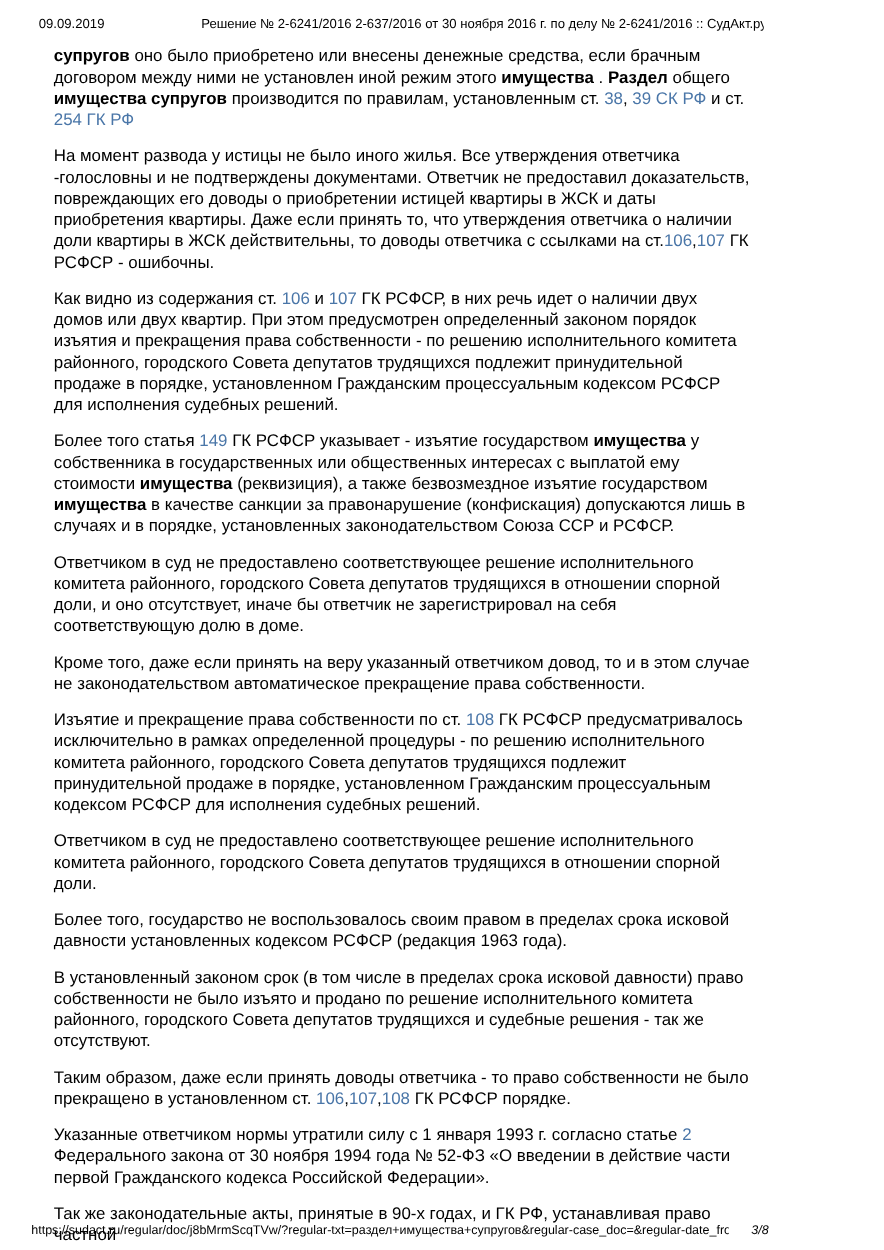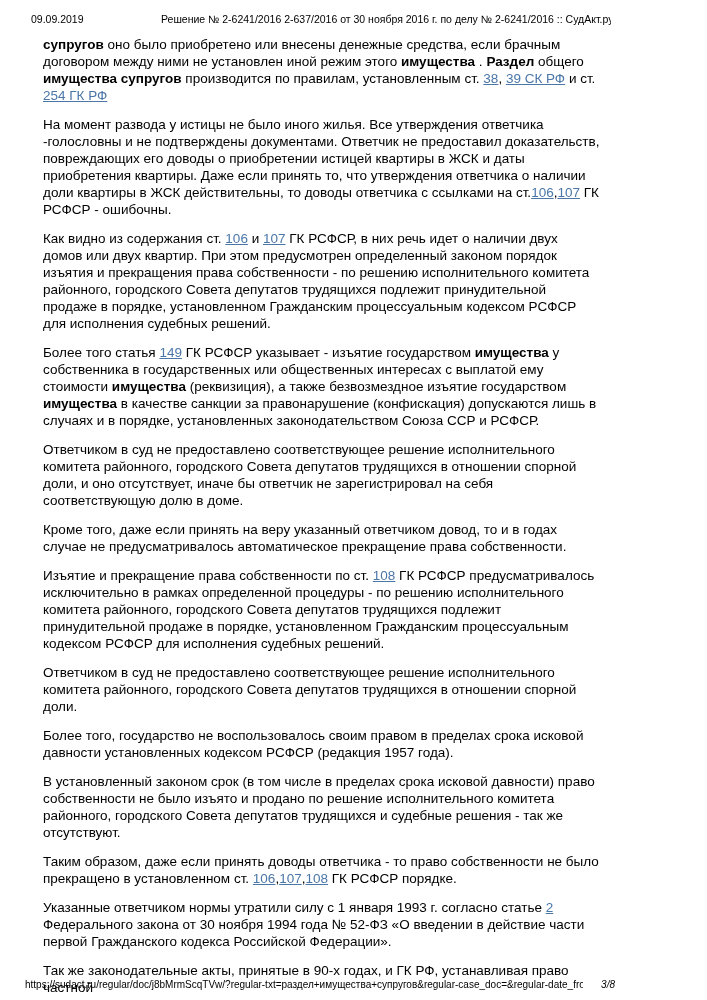--- a/index.html
+++ b/index.html
@@ -45,21 +45,20 @@
     color: #000000;
   }
   .doc-body p {
     margin: 0 0 12px 0;
   }
   .doc-body b {
     font-weight: bold;
   }
   .doc-body .link {
     color: var(--link-color, #4a76a8);
-    text-decoration: underline;
     cursor: pointer;
   }
   .print-footer {
     position: absolute;
     left: 0;
     right: 0;
     bottom: 10px;
     display: flex;
     justify-content: space-between;
     align-items: baseline;
@@ -86,24 +85,24 @@
     <span class="date">09.09.2019</span>
     <span class="title">Решение № 2-6241/2016 2-637/2016 от 30 ноября 2016 г. по делу № 2-6241/2016 :: СудАкт.ру</span>
   </div>
 
   <div class="doc-body">
       <p><b>супругов</b><span> оно было приобретено или внесены денежные средства, если брачным договором между ними не установлен иной режим этого </span><b>имущества</b><span> . </span><b>Раздел</b><span> общего </span><b>имущества супругов</b><span> производится по правилам, установленным ст. </span><a class="link">38</a><span>, </span><a class="link">39 СК РФ</a><span> и ст. </span><a class="link">254 ГК РФ</a></p>
       <p><span>На момент развода у истицы не было иного жилья. Все утверждения ответчика -голословны и не подтверждены документами. Ответчик не предоставил доказательств, повреждающих его доводы о приобретении истицей квартиры в ЖСК и даты приобретения квартиры. Даже если принять то, что утверждения ответчика о наличии доли квартиры в ЖСК действительны, то доводы ответчика с ссылками на ст.</span><a class="link">106</a><span>,</span><a class="link">107</a><span> ГК РСФСР - ошибочны.</span></p>
       <p><span>Как видно из содержания ст. </span><a class="link">106</a><span> и </span><a class="link">107</a><span> ГК РСФСР, в них речь идет о наличии двух домов или двух квартир. При этом предусмотрен определенный законом порядок изъятия и прекращения права собственности - по решению исполнительного комитета районного, городского Совета депутатов трудящихся подлежит принудительной продаже в порядке, установленном Гражданским процессуальным кодексом РСФСР для исполнения судебных решений.</span></p>
       <p><span>Более того статья </span><a class="link">149</a><span> ГК РСФСР указывает - изъятие государством </span><b>имущества</b><span> у собственника в государственных или общественных интересах с выплатой ему стоимости </span><b>имущества</b><span> (реквизиция), а также безвозмездное изъятие государством </span><b>имущества</b><span> в качестве санкции за правонарушение (конфискация) допускаются лишь в случаях и в порядке, установленных законодательством Союза ССР и РСФСР.</span></p>
       <p><span>Ответчиком в суд не предоставлено соответствующее решение исполнительного комитета районного, городского Совета депутатов трудящихся в отношении спорной доли, и оно отсутствует, иначе бы ответчик не зарегистрировал на себя соответствующую долю в доме.</span></p>
-      <p><span>Кроме того, даже если принять на веру указанный ответчиком довод, то и в годах случае не предусматривалось автоматическое прекращение права собственности.</span></p>
+      <p><span>Кроме того, даже если принять на веру указанный ответчиком довод, то и в этом случае не законодательством автоматическое прекращение права собственности.</span></p>
       <p><span>Изъятие и прекращение права собственности по ст. </span><a class="link">108</a><span> ГК РСФСР предусматривалось исключительно в рамках определенной процедуры - по решению исполнительного комитета районного, городского Совета депутатов трудящихся подлежит принудительной продаже в порядке, установленном Гражданским процессуальным кодексом РСФСР для исполнения судебных решений.</span></p>
       <p><span>Ответчиком в суд не предоставлено соответствующее решение исполнительного комитета районного, городского Совета депутатов трудящихся в отношении спорной доли.</span></p>
-      <p><span>Более того, государство не воспользовалось своим правом в пределах срока исковой давности установленных кодексом РСФСР (редакция 1957 года).</span></p>
+      <p><span>Более того, государство не воспользовалось своим правом в пределах срока исковой давности установленных кодексом РСФСР (редакция 1963 года).</span></p>
       <p><span>В установленный законом срок (в том числе в пределах срока исковой давности) право собственности не было изъято и продано по решение исполнительного комитета районного, городского Совета депутатов трудящихся и судебные решения - так же отсутствуют.</span></p>
       <p><span>Таким образом, даже если принять доводы ответчика - то право собственности не было прекращено в установленном ст. </span><a class="link">106</a><span>,</span><a class="link">107</a><span>,</span><a class="link">108</a><span> ГК РСФСР порядке.</span></p>
       <p><span>Указанные ответчиком нормы утратили силу с 1 января 1993 г. согласно статье </span><a class="link">2</a><span> Федерального закона от 30 ноября 1994 года № 52-ФЗ «О введении в действие части первой Гражданского кодекса Российской Федерации».</span></p>
       <p><span>Так же законодательные акты, принятые в 90-х годах, и ГК РФ, устанавливая право частной</span></p>
     </div>
 
   <div class="print-footer">
     <span class="url">https://sudact.ru/regular/doc/j8bMrmScqTVw/?regular-txt=раздел+имущества+супругов&amp;regular-case_doc=&amp;regular-date_from=&amp;regular-date_t...</span>
     <span class="page-num">3/8</span>
   </div>

